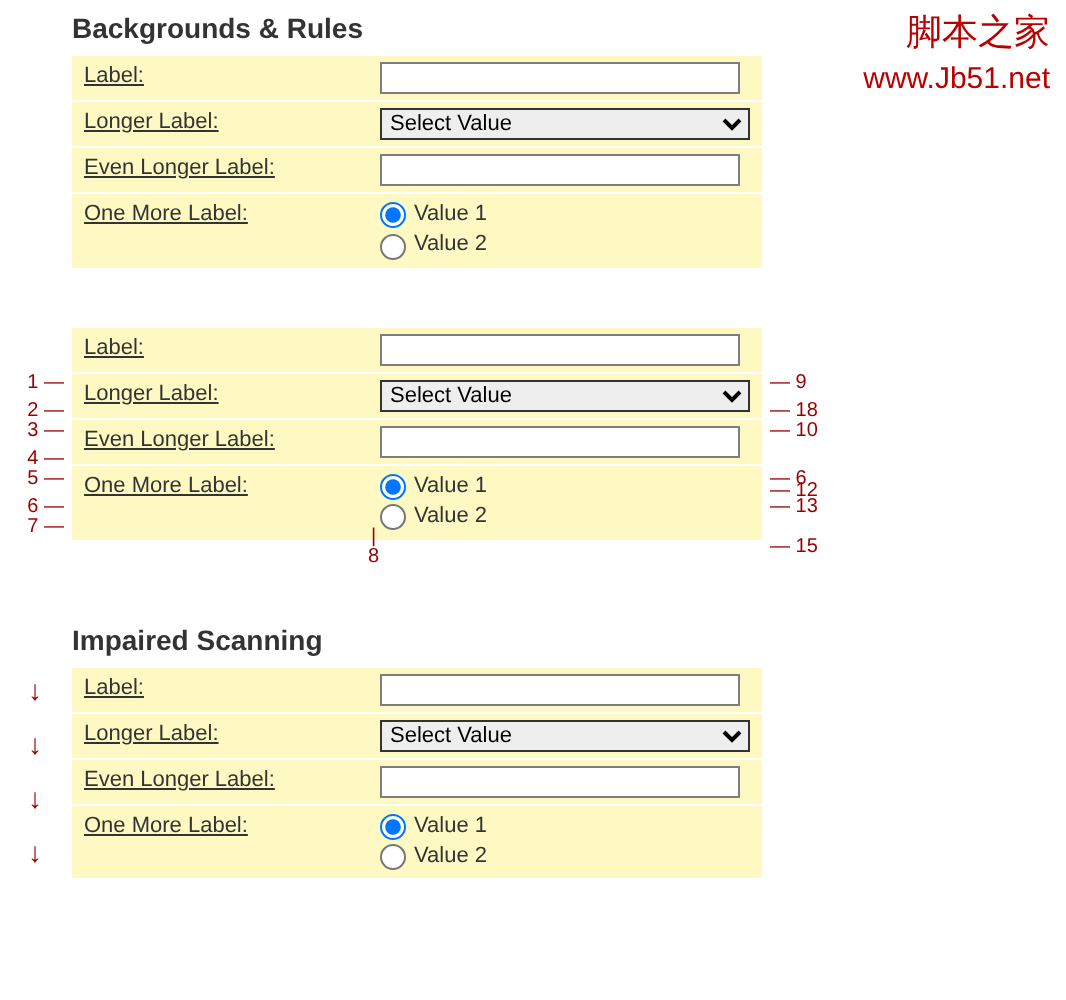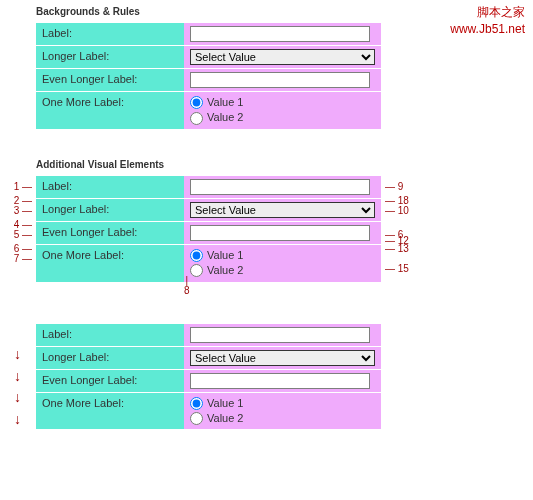--- a/index.html
+++ b/index.html
@@ -13,44 +13,45 @@
     width: 533px;
     position: relative;
   }
   .watermark {
     position: absolute;
     top: 4px;
     right: 8px;
     text-align: right;
     line-height: 1.4;
   }
-  .watermark .cn { color: #b00; font-size: 12px; font-family: SimSun, serif; }
-  .watermark .url { color: #b00; font-size: 12px; }
+  .watermark .cn { color: #b00; font-size: 18px; font-family: SimSun, serif; }
+  .watermark .url { color: #b00; font-size: 15px; }
   .section {
     margin: 6px 0 12px 36px;
     width: 345px;
   }
   .section-title {
     font-weight: bold;
-    font-size: 10px;
+    font-size: 14px;
     margin: 6px 0 6px 0;
     color: #333;
   }
   .form-table { background: #ccc; border-collapse: separate; border-spacing: 0; width: 100%; }
   .form-row { }
   .cell-label {
-    background: #5eead4;
+    background: #fef9c3;
     padding: 4px 6px;
     width: 150px;
     vertical-align: top;
     border-bottom: 1px solid #fff;
     color: #333;
+    text-decoration: underline;
   }
   .cell-input {
-    background: #f0abfc;
+    background: #fef9c3;
     padding: 3px 6px;
     border-bottom: 1px solid #fff;
     vertical-align: top;
   }
   .form-row:last-child .cell-label,
   .form-row:last-child .cell-input { border-bottom: none; }
   input[type=text] {
     width: 180px;
     font-size: 11px;
     padding: 1px 2px;
@@ -132,21 +133,20 @@
             </div>
       </td>
     </tr>
   </tbody>
     </table>
 </div>
 
 <div class="s-gap"></div>
 
 <div class="section callout-wrap">
-  <div class="section-title">Additional Visual Elements</div>
 
   <span class="callout-left" style="top:22px">1</span>
   <span class="callout-left" style="top:36px">2</span>
   <span class="callout-left" style="top:46px">3</span>
   <span class="callout-left" style="top:60px">4</span>
   <span class="callout-left" style="top:70px">5</span>
   <span class="callout-left" style="top:84px">6</span>
   <span class="callout-left" style="top:94px">7</span>
 
   <span class="callout-right" style="top:22px">9</span>
@@ -193,20 +193,21 @@
   <div class="callout-b">
     <span class="tick">|</span>
     <span>8</span>
   </div>
 </div>
 
 <div class="s-gap"></div>
 <div class="s-gap"></div>
 
 <div class="section callout-wrap">
+  <div class="section-title">Impaired Scanning</div>
   <div class="arrow-col" style="top:20px;">
     <span class="arrow">↓</span>
     <span class="arrow">↓</span>
     <span class="arrow">↓</span>
     <span class="arrow">↓</span>
   </div>
   <table class="form-table">
     <tbody>
         <tr class="form-row">
       <td class="cell-label">Label:</td>

